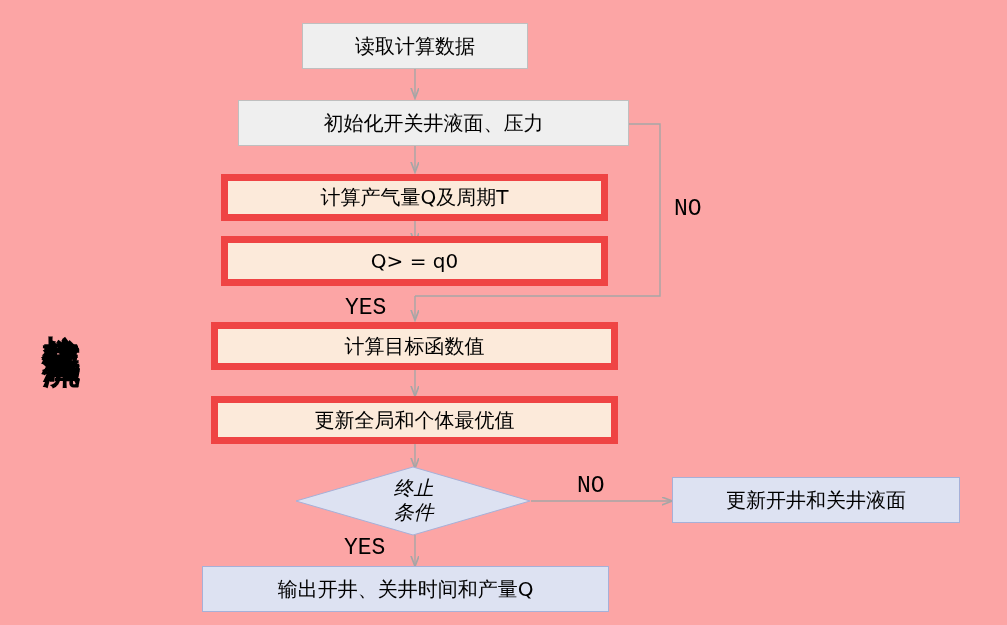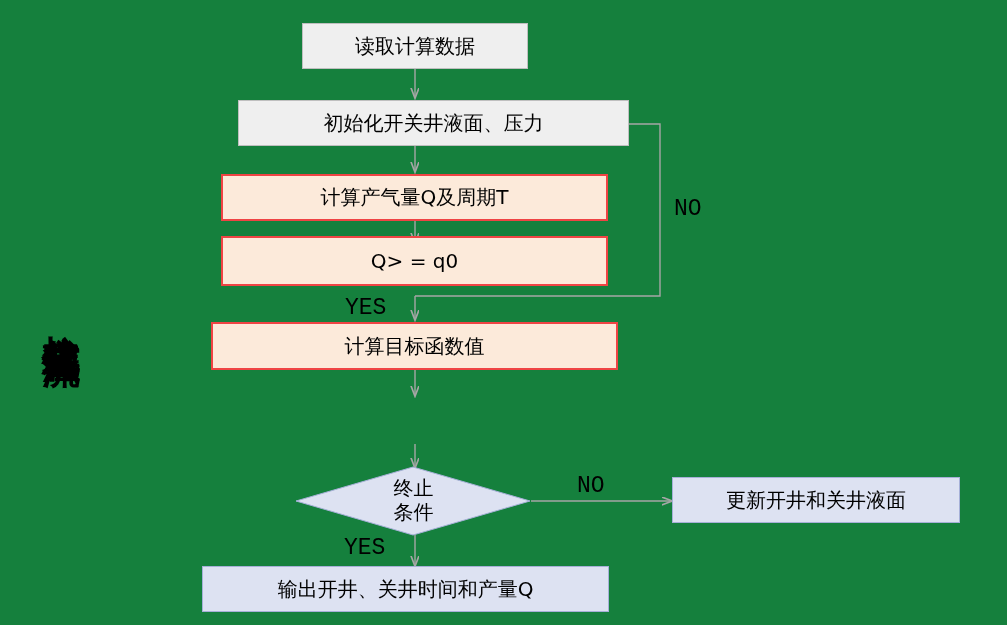--- a/index.html
+++ b/index.html
@@ -7,21 +7,21 @@
     padding: 0;
     background: #ffffff;
   }
   body {
     font-family: "Liberation Sans", "DejaVu Sans", sans-serif;
   }
   #canvas {
     position: relative;
     width: 1007px;
     height: 625px;
-    background: #15803d;
+    background: #fca5a5;
     overflow: hidden;
   }
   .vtitle {
     position: absolute;
     left: 10px;
     top: 148px;
     width: 70px;
     height: 330px;
     writing-mode: vertical-rl;
     text-orientation: upright;
@@ -46,21 +46,21 @@
     text-align: center;
     line-height: 1.15;
     font-family: "DejaVu Sans", "Liberation Sans", sans-serif;
   }
   .node.grey {
     background: #EFEFEF;
     border: 1px solid #BFBFBF;
   }
   .node.orange {
     background: #FCEADA;
-    border: 2px solid #ef4444;
+    border: 7px solid #ef4444;
   }
   .node.blue {
     background: #DDE2F2;
     border: 1px solid #A6B0D8;
     justify-content: center;
   }
   .diamond-wrap {
     position: absolute;
   }
   .diamond-label {
@@ -148,22 +148,25 @@
   </div>
 
   <div class="node orange" style="left:221px; top:236px; width:387px; height:50px;">
     <span>Q&gt; = q0</span>
   </div>
 
   <div class="node orange" style="left:211px; top:322px; width:407px; height:48px;">
     <span>计算目标函数值</span>
   </div>
 
+  <div class="node orange" style="left:211px; top:396px; width:407px; height:48px;">
+    <span>更新全局和个体最优值</span>
+  </div>
 
-  <div class="diamond-wrap" style="left:296px; top:467px; width:235px; height:68px;">
+  <div class="diamond-wrap" style="left:296px; top:467px; width:235px; height:68px;font-style:italic;">
     <div class="diamond-label">
       <span>终止</span>
       <span>条件</span>
     </div>
   </div>
 
   <div class="node blue" style="left:672px; top:477px; width:288px; height:46px;">
     <span>更新开井和关井液面</span>
   </div>
 

